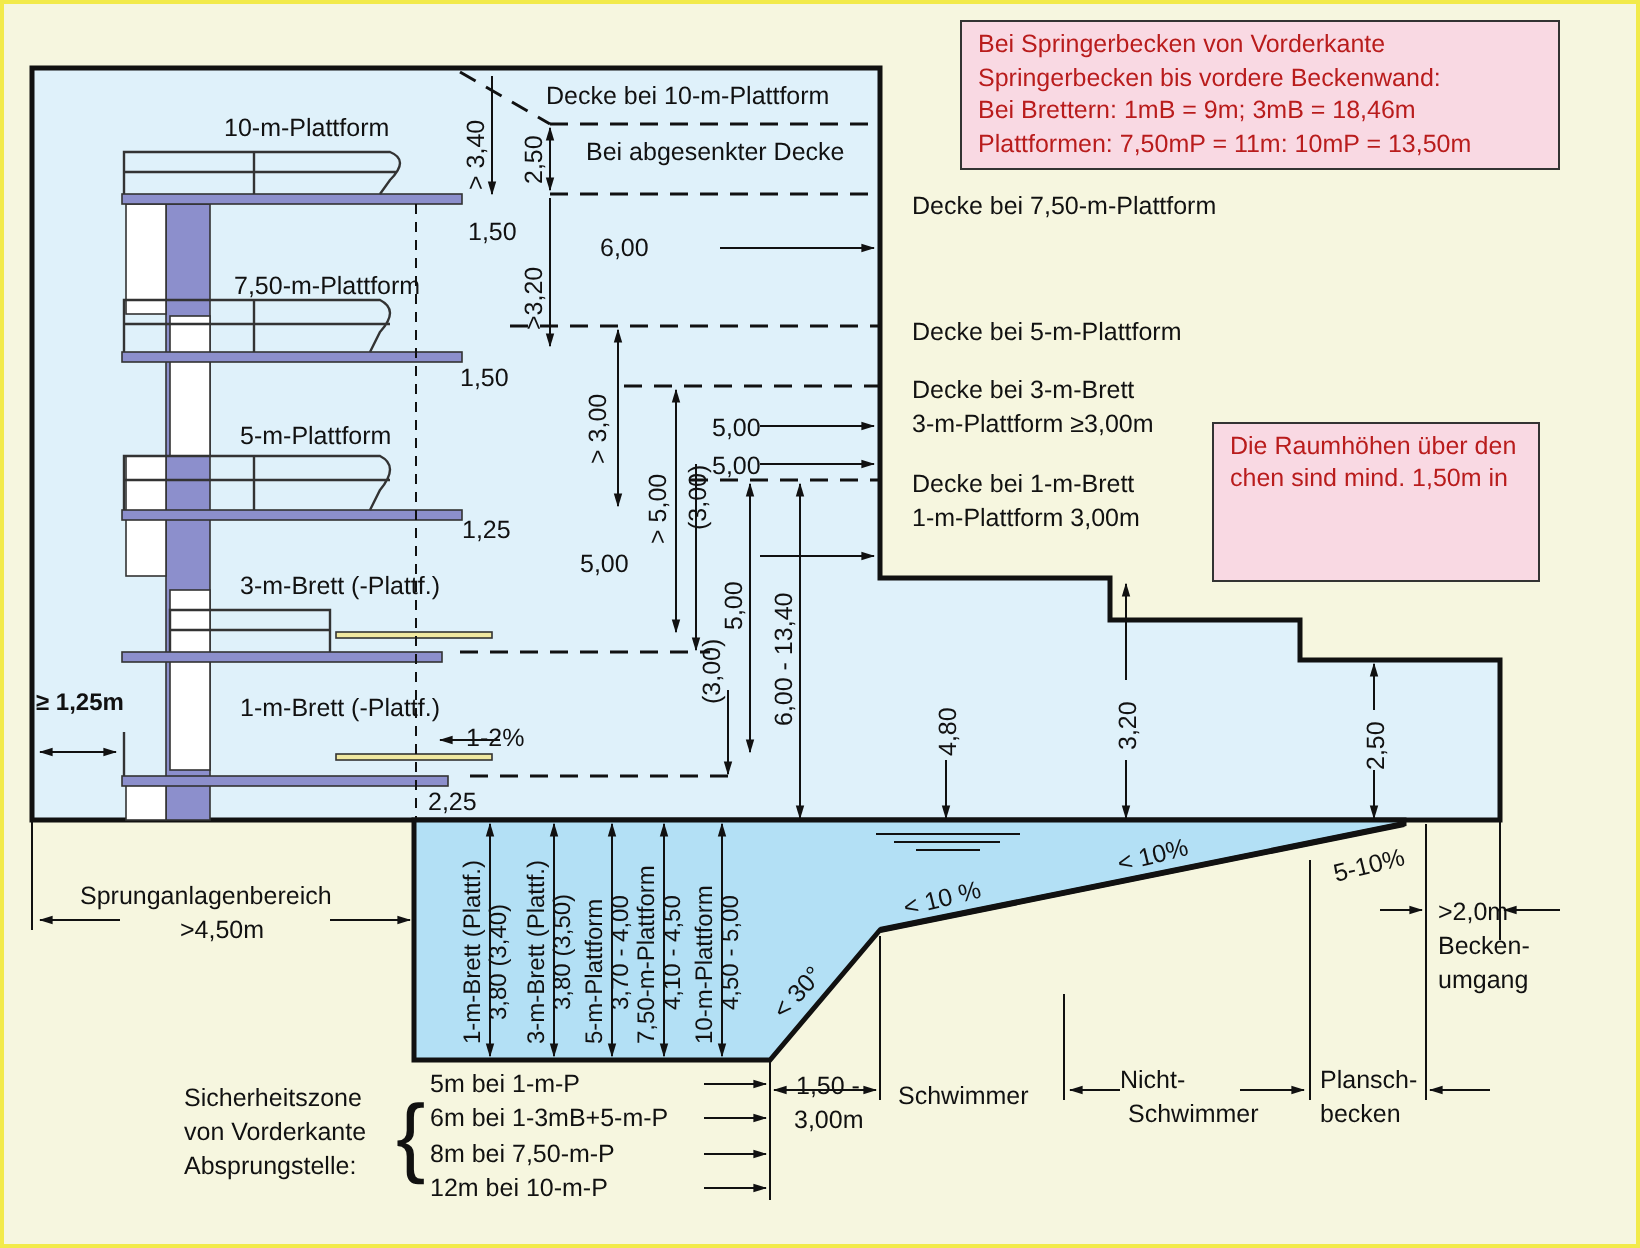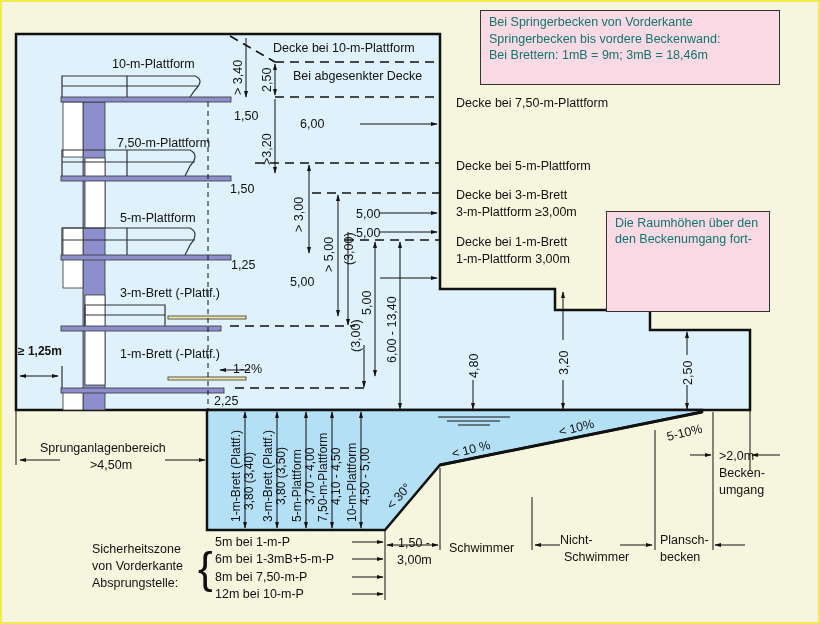--- a/index.html
+++ b/index.html
@@ -2,21 +2,21 @@
 <html><head>
 <meta charset="utf-8">
 <style>
   html,body{margin:0;padding:0;}
   body{width:820px;height:624px;background:#f5f5dc;overflow:hidden;font-family:"Liberation Sans",sans-serif;}
   #frame{position:absolute;left:0;top:0;width:816px;height:620px;border:2px solid #f2ea4a;background:#f6f6df;}
   svg{position:absolute;left:0;top:0;}
   text{font-family:"Liberation Sans",sans-serif;fill:#111;}
   .t13{font-size:12.5px;}
   .t12{font-size:12px;}
-  .note{position:absolute;background:#f9d9e3;border:1.5px solid #333;font-size:12.5px;line-height:16.5px;color:#0f766e;padding:3px 8px;box-sizing:border-box;}
+  .note{position:absolute;background:#f9d9e3;border:1.5px solid #333;font-size:12.5px;line-height:16.5px;color:#b91c1c;padding:3px 8px;box-sizing:border-box;}
   .note div{white-space:nowrap;}
 </style>
 </head>
 <body>
 
 <div id="frame"></div>
 
 <svg width="820" height="624" viewBox="0 0 820 624">
   <defs>
     <marker id="ah" viewBox="0 0 10 10" refX="9" refY="5" markerWidth="7" markerHeight="7" orient="auto-start-reverse">
@@ -199,18 +199,19 @@
   <text class="t13" x="215" y="546">5m bei 1-m-P</text>
   <text class="t13" x="215" y="563">6m bei 1-3mB+5-m-P</text>
   <text class="t13" x="215" y="581">8m bei 7,50-m-P</text>
   <text class="t13" x="215" y="598">12m bei 10-m-P</text>
 </svg>
 
 <div class="note" style="left:480px;top:10px;width:300px;height:75px;">
   <div>Bei Springerbecken von Vorderkante</div>
   <div>Springerbecken bis vordere Beckenwand:</div>
   <div>Bei Brettern: 1mB = 9m; 3mB = 18,46m</div>
+  <div>Plattformen: 7,50mP = 11m:  10mP = 13,50m</div>
 </div>
 
-<div class="note" style="left:606px;top:211px;width:164px;height:101px;line-height:16px;">
+<div class="note" style="left:606px;top:211px;width:164px;height:80px;line-height:16px;">
   <div>Die Raumhöhen über den</div>
-  <div>den Beckenumgang fort-</div>
+  <div>chen sind mind. 1,50m in</div>
 </div>
 
 </body></html>

